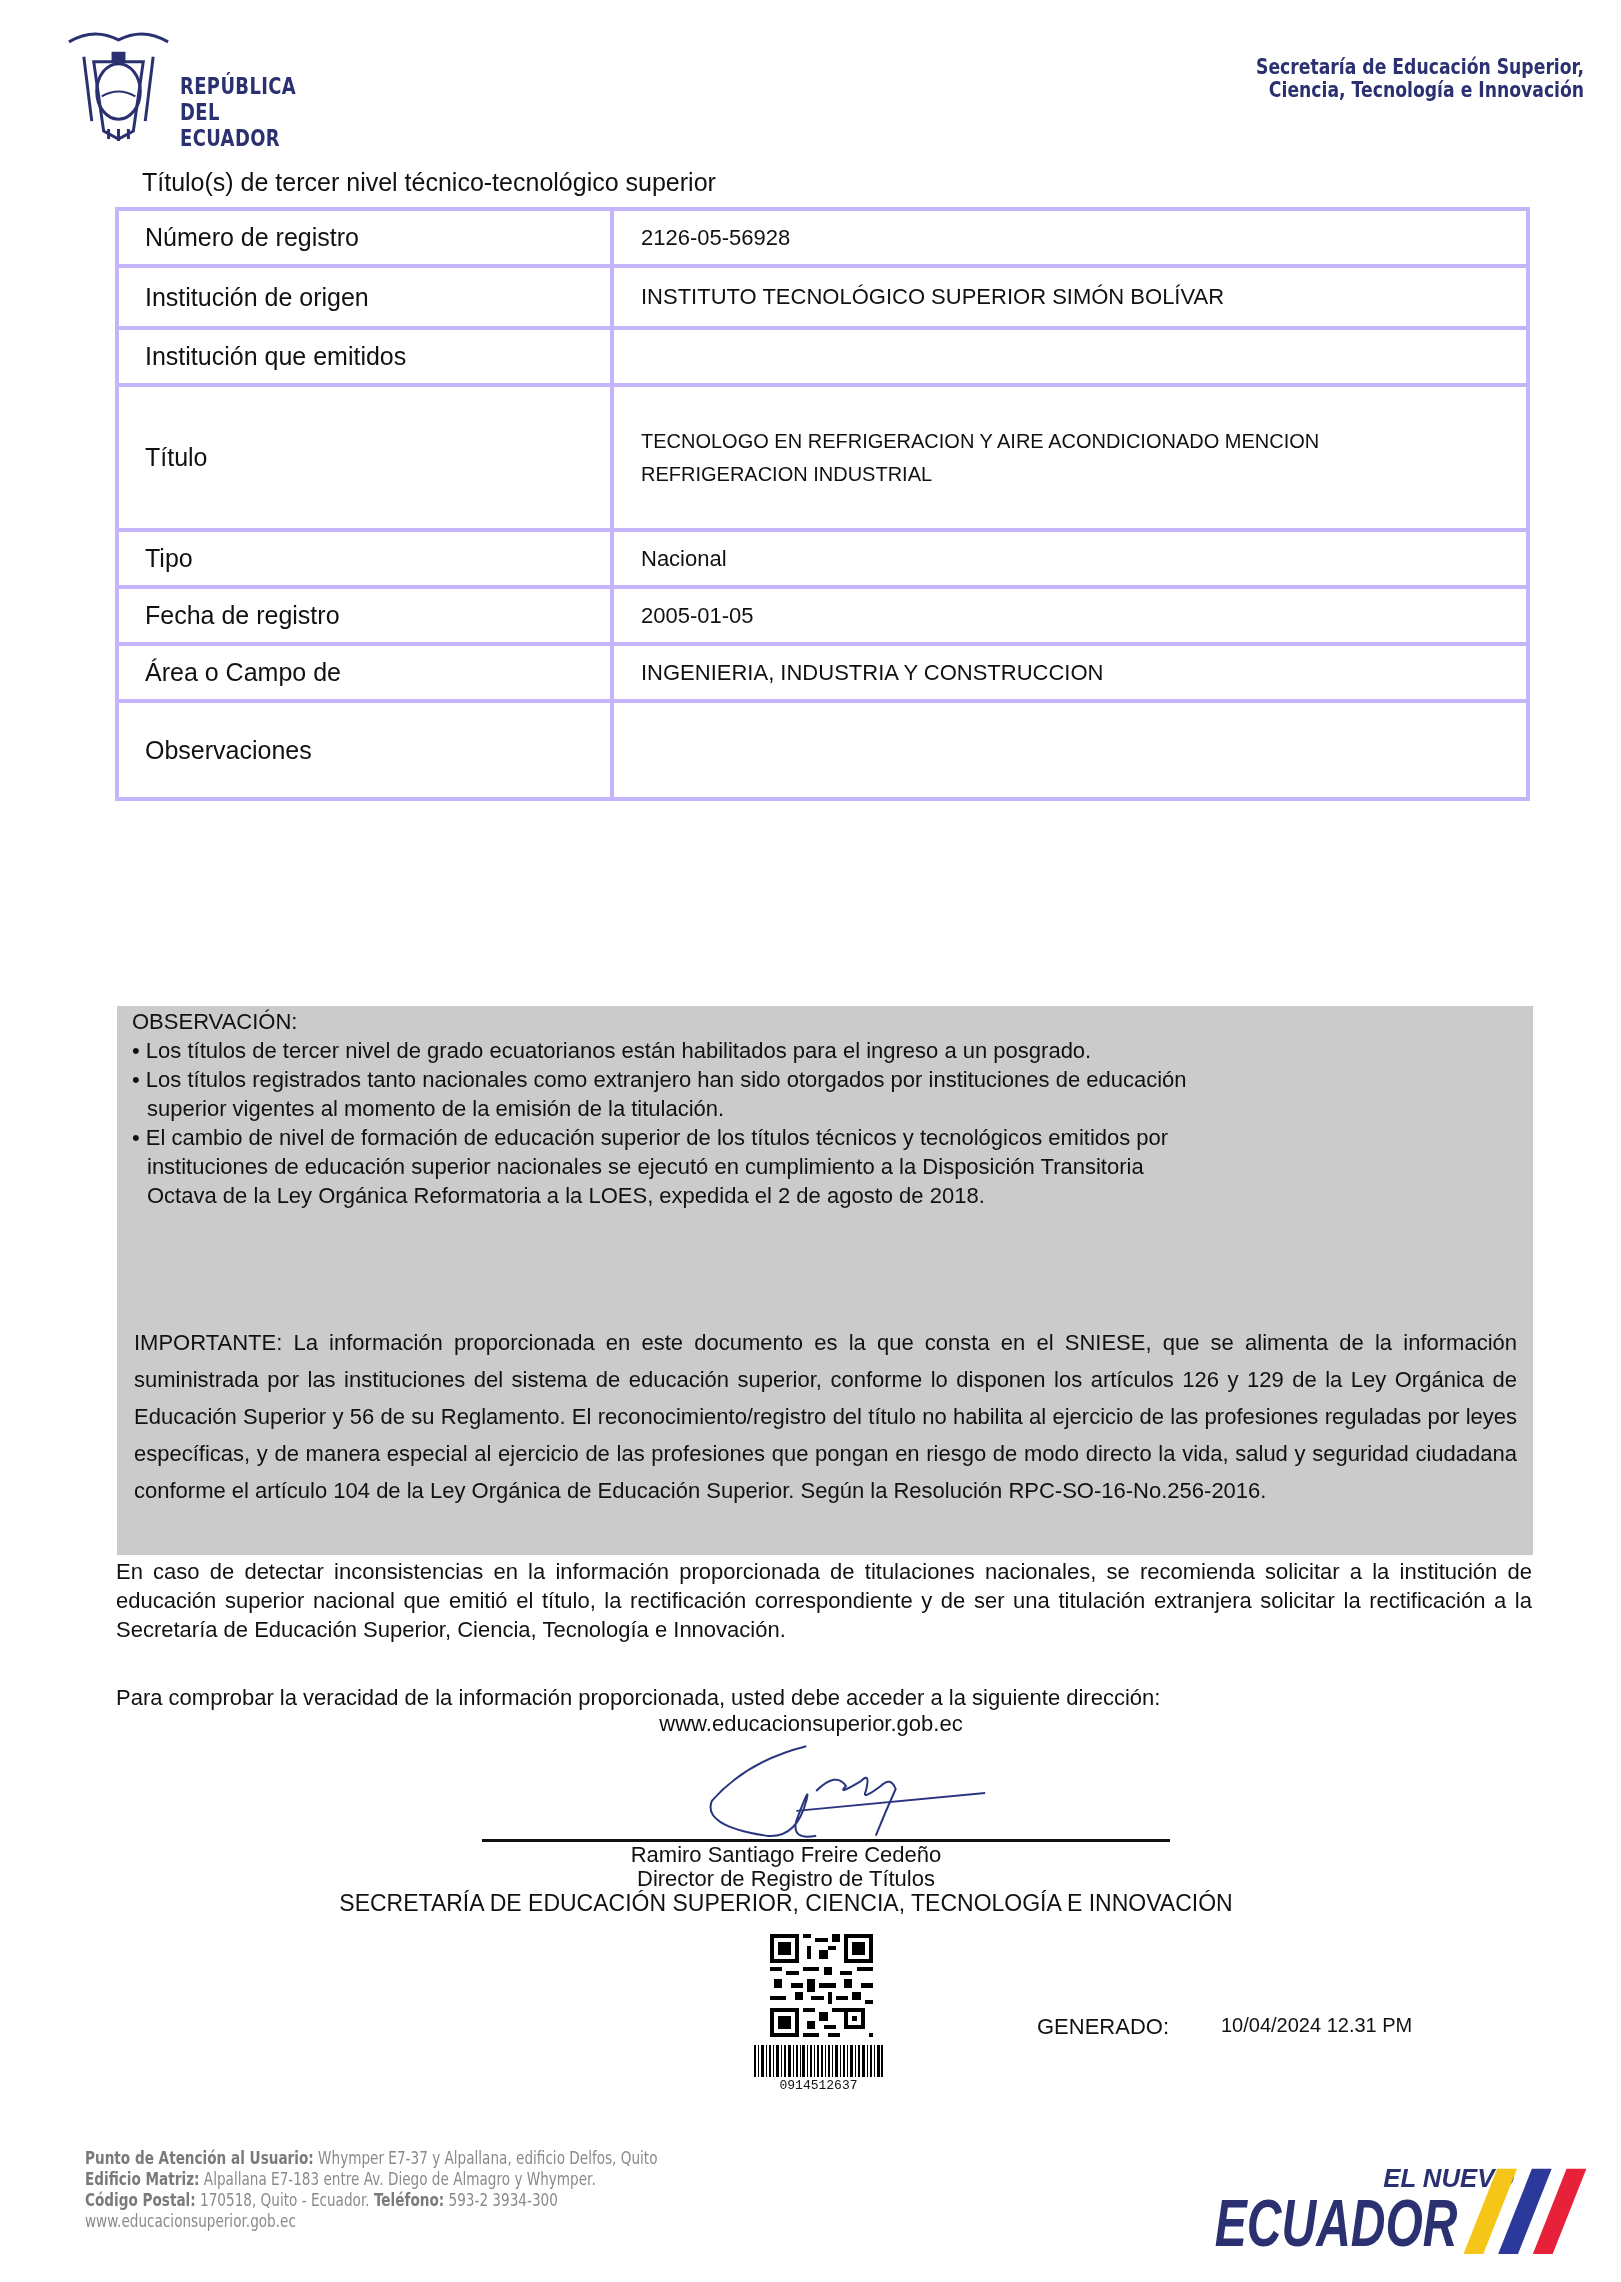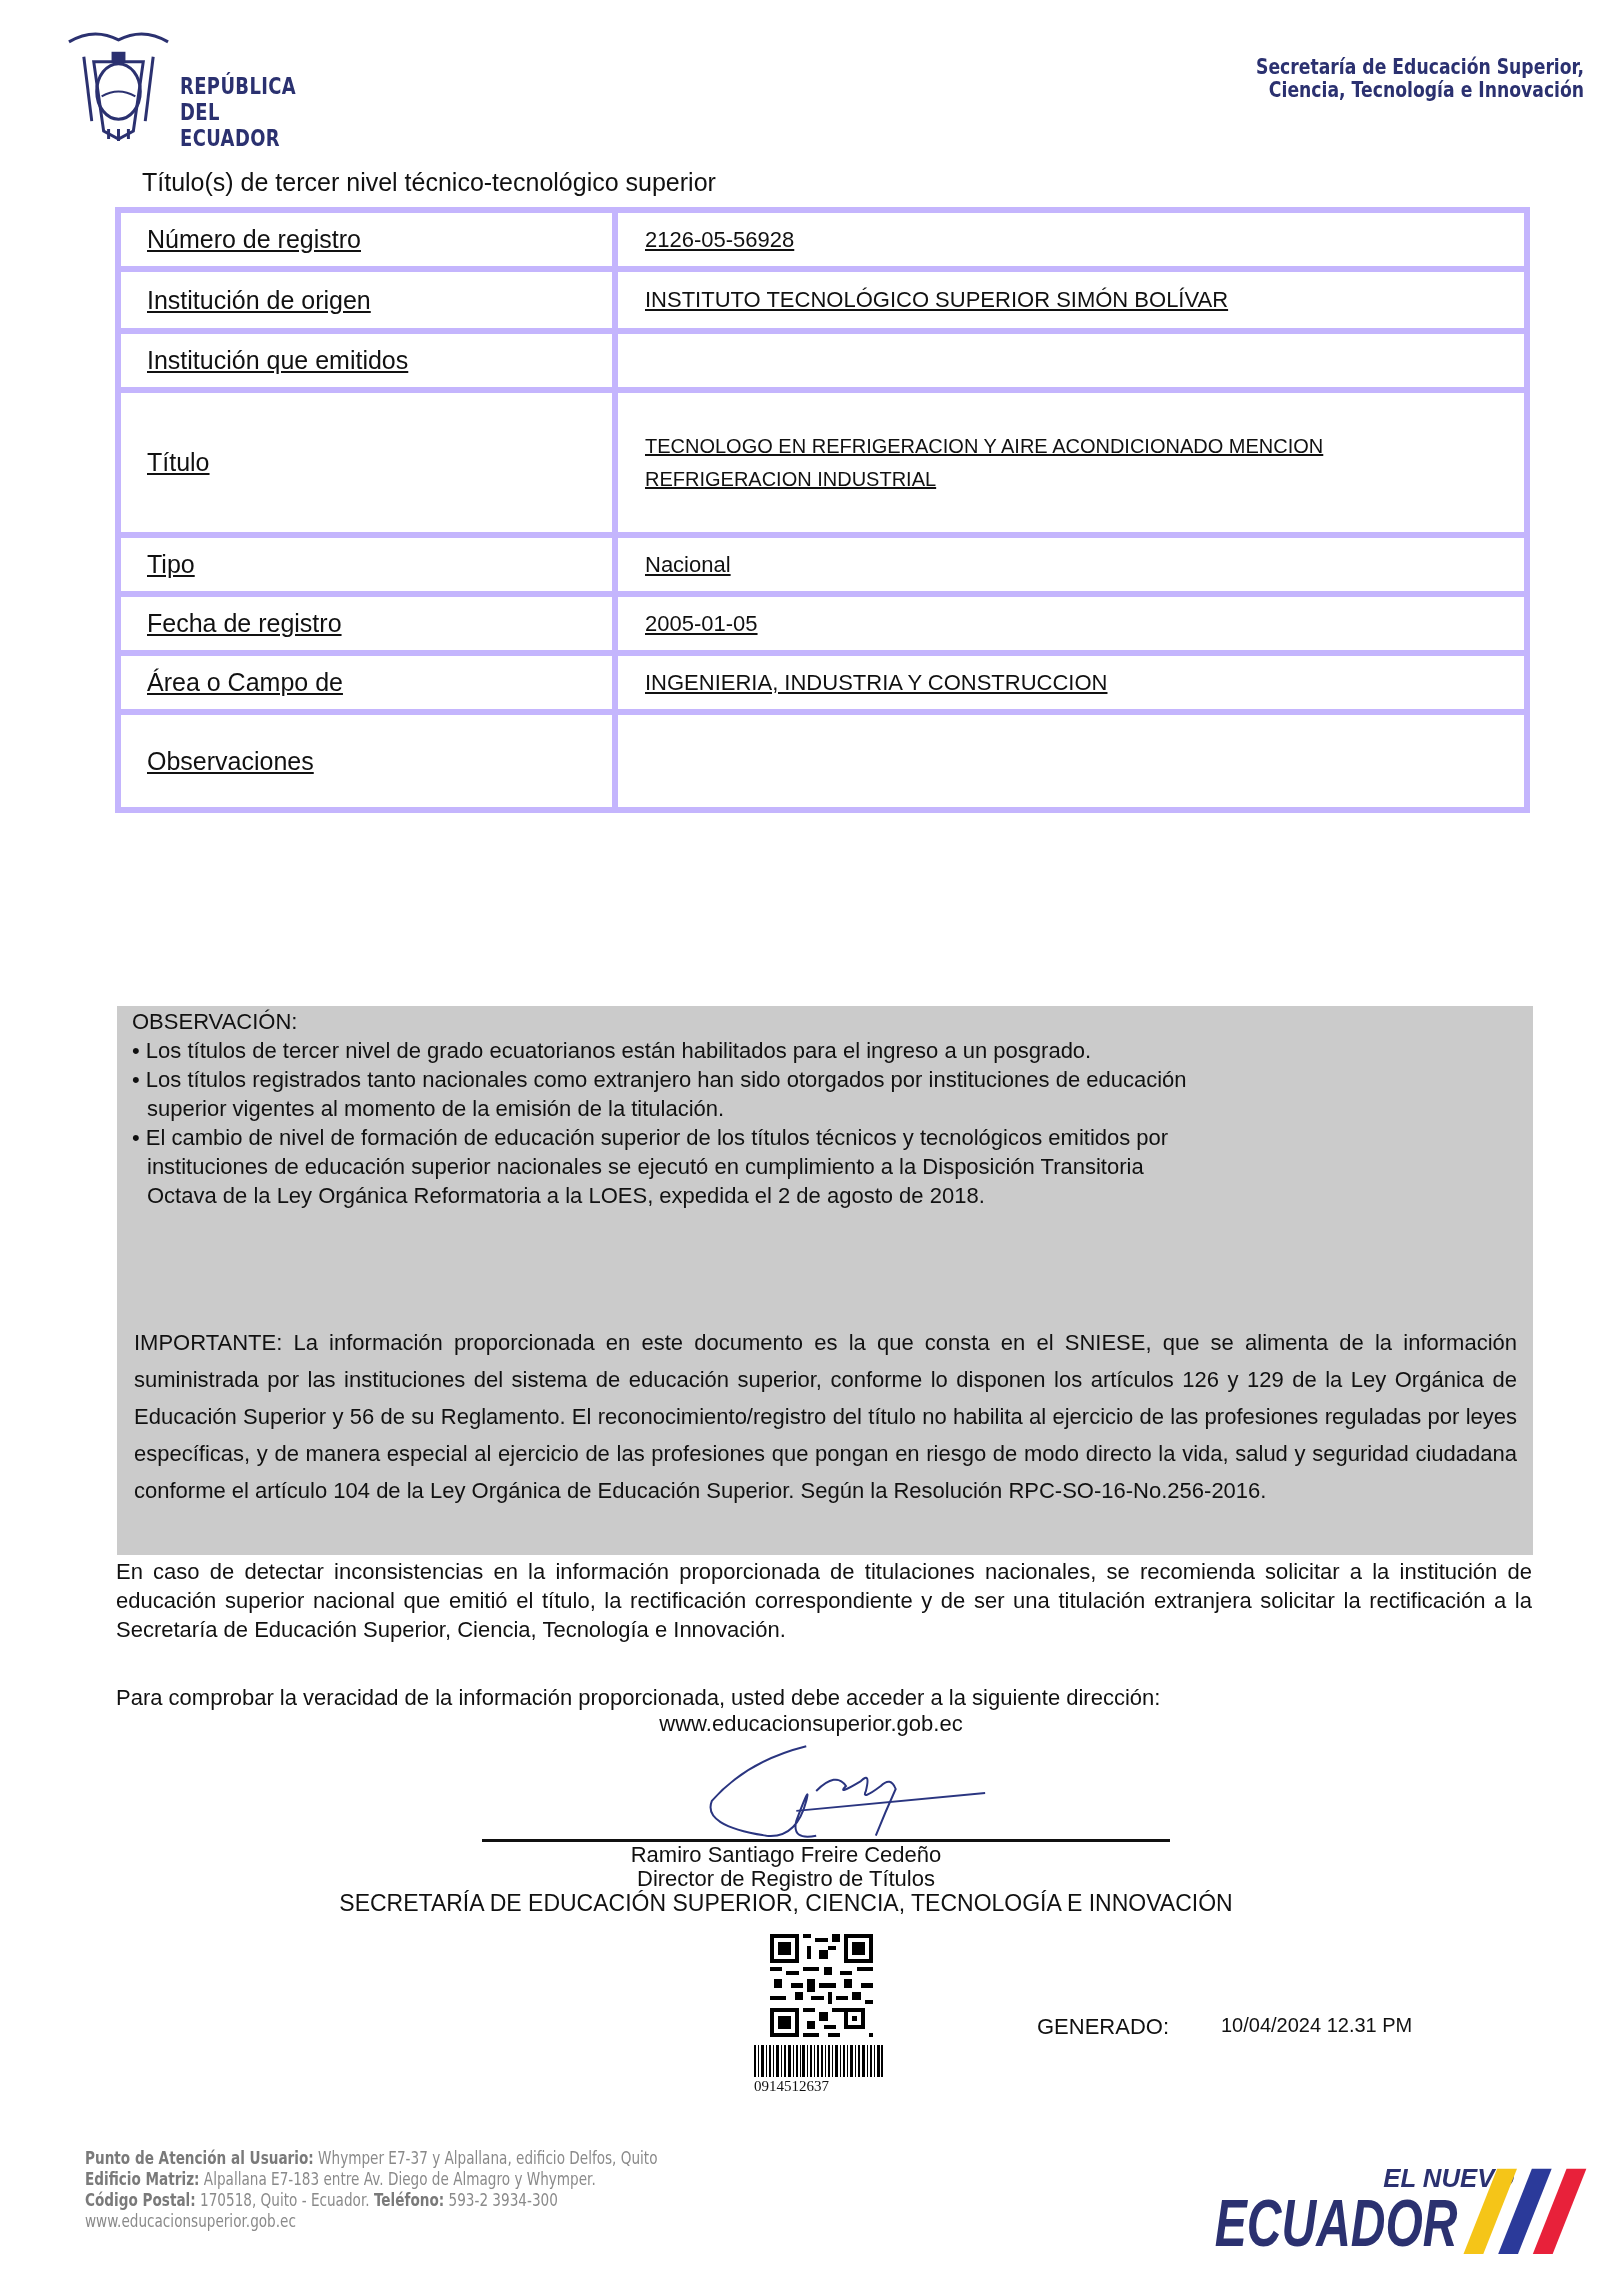--- a/index.html
+++ b/index.html
@@ -13,21 +13,21 @@
   
   .logo-left { left: 64px; top: 22px; width: 289px; height: 119px; text-decoration: underline; }
   .coat { position: absolute; left: 0; top: 0; width: 109px; height: 119px; }
   .rep-text { position: absolute; left: 116px; top: 51px; color: #2b3170; font-weight: bold; font-size: 23px; line-height: 26px; letter-spacing: 0.5px; font-family: "DejaVu Sans", sans-serif; transform: scaleX(0.78); transform-origin: left top; }
   .senescyt { right: 38px; top: 56px; text-align: right; color: #2b3170; font-weight: bold; font-size: 21px; line-height: 23px; font-family: "DejaVu Sans", sans-serif; transform: scaleX(0.82); transform-origin: right top; }
 
   .section-title { left: 142px; top: 168px; font-size: 25px; }
 
   
   table.record { position: absolute; left: 115px; top: 207px; width: 1415px; border-collapse: collapse; }
-  table.record td { border: 6px solid #c4b5fd; font-size: 25px; vertical-align: middle; padding: 12px; text-decoration: underline; }
+  table.record td { border: 4px solid #c4b5fd; font-size: 25px; vertical-align: middle; padding: 12px; }
   table.record td.label { width: 453px; padding-left: 26px; }
   table.record td.value { padding-left: 27px; font-size: 22px; }
   table.record td.value.small { font-size: 20px; line-height: 33px; }
 
   
   .grey { left: 117px; top: 1006px; width: 1416px; height: 549px; background: #cbcbcb; }
   .obs { left: 132px; top: 1007px; font-size: 22px; line-height: 29px; width: 1373px; }
   .obs .b { display: block; padding-left: 15px; }
   .imp { left: 134px; top: 1324px; width: 1383px; font-size: 22px; line-height: 37px; text-align: justify; text-align-last: left; }
 
@@ -39,21 +39,21 @@
   .sig { left: 687px; top: 1741px; width: 318px; height: 100px; }
   .sig-line { left: 482px; top: 1839px; width: 688px; height: 3px; background: #111; }
   .signer { left: 0; width: 1622px; text-align: center; font-size: 22px; line-height: 24px; }
   .s1 { top: 1843px; left: -25px; }
   .s2 { top: 1867px; left: -25px; }
   .s3 { top: 1891px; font-size: 23px; left: -25px; }
 
   
   .qr { left: 770px; top: 1934px; width: 103px; height: 103px; }
   .barcode { left: 754px; top: 2045px; width: 129px; height: 32px; }
-  .barnum { left: 754px; top: 2078px; width: 129px; font-family: Liberation Serif, serif; font-size: 15px; }
+  .barnum { left: 754px; top: 2078px; width: 129px; text-align: center; font-family: Liberation Mono, monospace; font-size: 13px; }
   .gen-label { left: 1037px; top: 2014px; font-size: 22px; }
   .gen-value { left: 1221px; top: 2014px; font-size: 20px; }
 
   
   .footer { left: 85px; top: 2148px; font-size: 17px; line-height: 21px; color: #8a8a8a; font-family: "DejaVu Sans", sans-serif; transform: scaleX(0.8); transform-origin: left top; width: 896px; }
   .footer b { color: #7a7a7a; }
   .ecu-logo { left: 1209px; top: 2147px; width: 398px; height: 109px; }
 </style>
 </head>
 <body>

